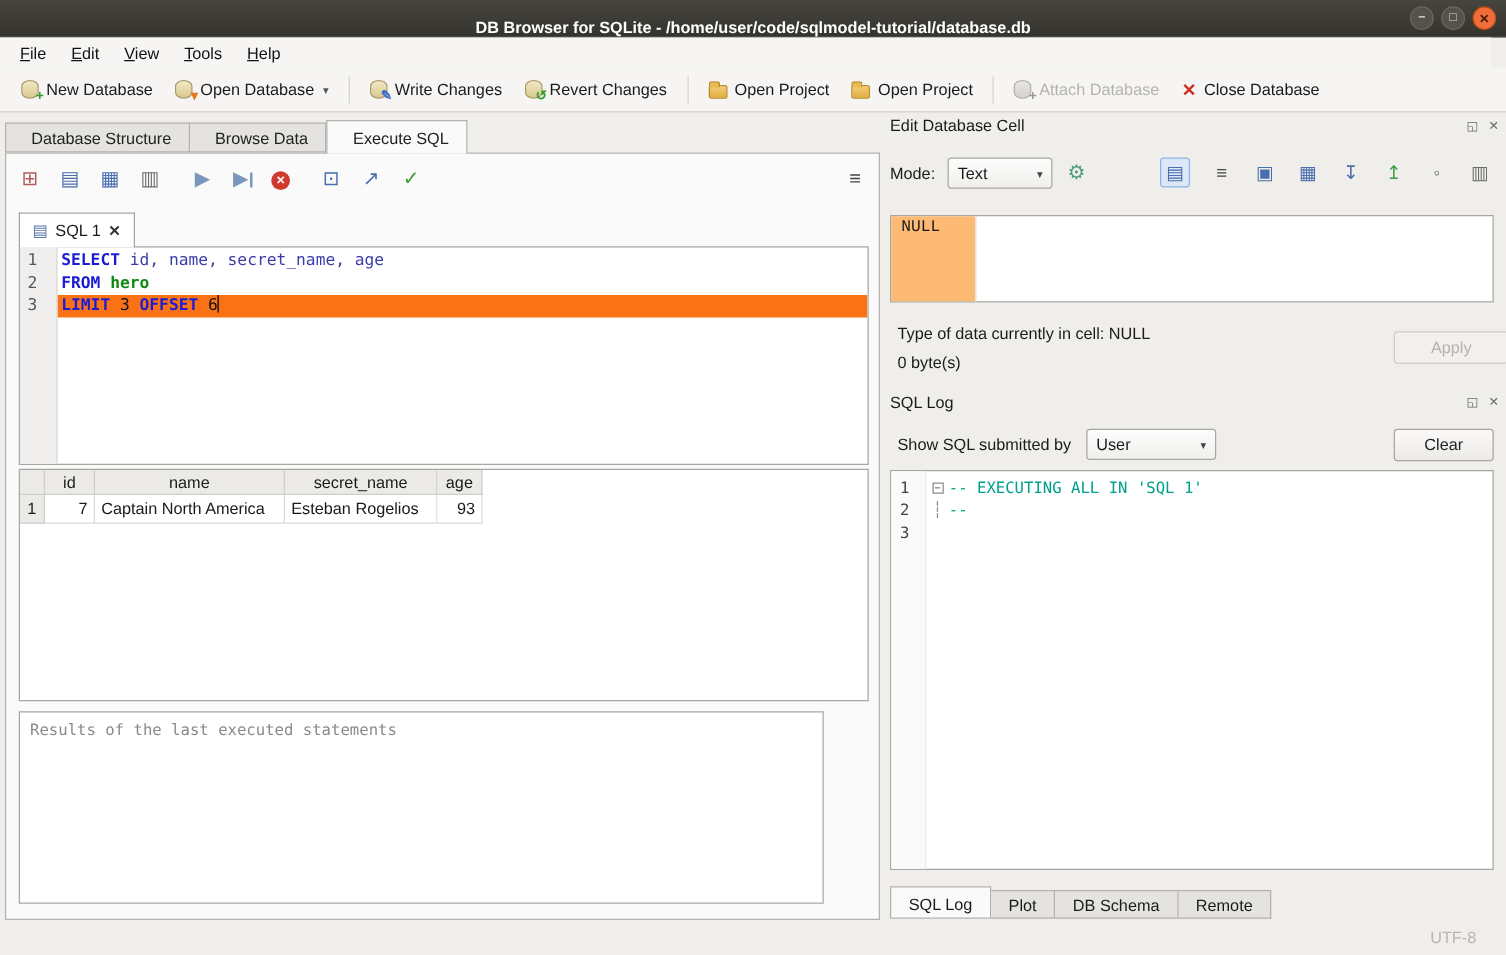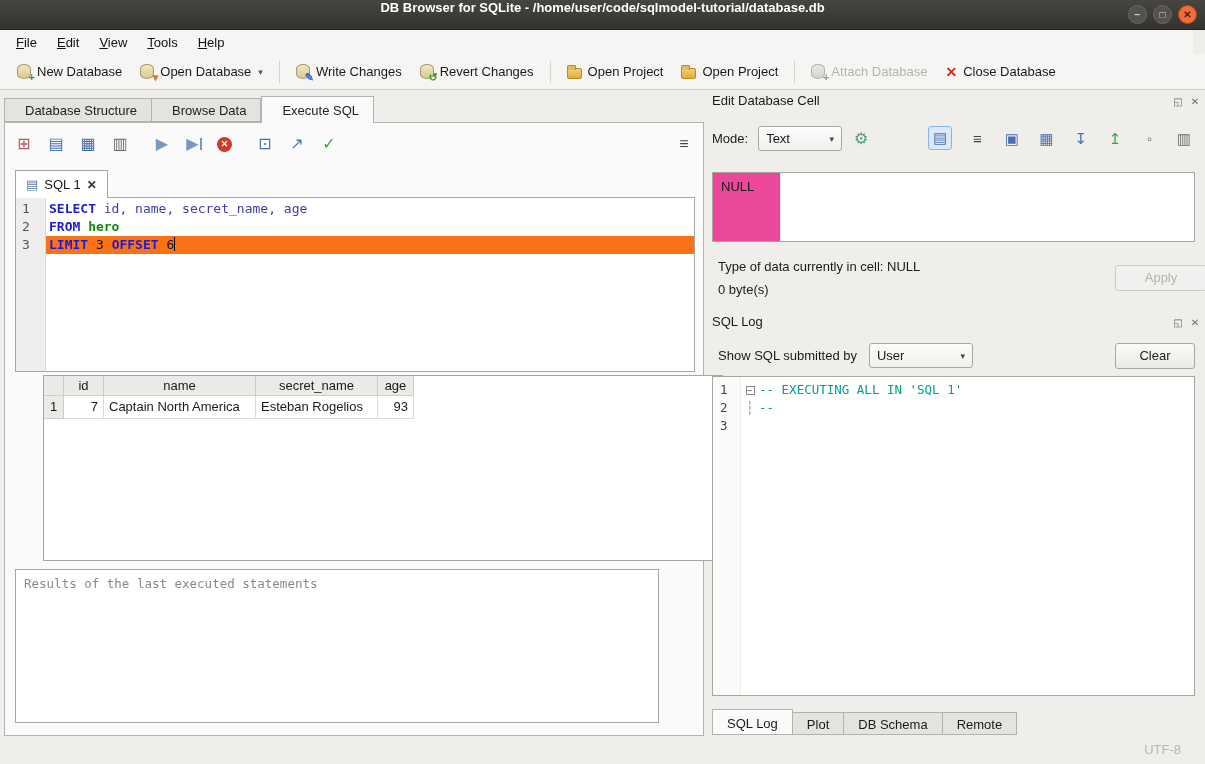--- a/index.html
+++ b/index.html
@@ -2,21 +2,21 @@
 <html><head>
 <meta charset="utf-8">
 <style>
   * { box-sizing: border-box; margin: 0; padding: 0; }
   body { font-family: "Liberation Sans", sans-serif; font-size: 13px; color: #1a1a1a; background:#555; }
   #app { position: relative; width: 1205px; height: 764px; background: #f0eeeb; overflow: hidden; }
 
   
   .titlebar { position:absolute; top:0; left:0; right:0; height:30px;
     background: linear-gradient(#47453f, #35332e); border-bottom:1px solid #23221f;
-    display:flex; align-items:flex-start; justify-content:center;
+    display:flex; align-items:flex-end; justify-content:center;
     color:#ffffff; font-weight:bold; font-size:13px; }
   .win-controls { position:absolute; right:8px; top:5px; display:flex; gap:6px; }
   .win-btn { width:19px; height:19px; border-radius:50%; background:#54524c; border:1px solid #6a6861;
     color:#d8d6d0; font-size:10px; display:flex; align-items:center; justify-content:center; cursor:default; }
   .win-btn.close { background:#ee6d3a; border-color:#b54d12; color:#4a1d00; font-weight:bold; }
 
   
   .menubar { position:absolute; top:30px; left:0; right:12px; height:24px; background:#f6f5f3;
     display:flex; align-items:center; padding-left:6px; }
   .menu-item { display:inline-block; padding:3px 10px; font-size:13px; color:#111; }
@@ -80,21 +80,21 @@
   .ed-line { height:18px; line-height:18px; padding-left:3px; white-space:pre; }
   .ed-line.current { background:#f97316; }
   .tok-kw { color:#1b1bd6; font-weight:bold; }
   .tok-id { color:#3c3cab; }
   .tok-tbl { color:#0e8a0e; font-weight:bold; }
   .tok-num { color:#101010; }
   .cursor { display:inline-block; width:1px; height:14px; background:#000; vertical-align:-2px; }
 
   
   .results { position:absolute; left:10px; top:252px; width:680px; height:186px; background:#fff;
-    border:1px solid #a8a6a2; font-size:13px; overflow:hidden;margin-left:28px; }
+    border:1px solid #a8a6a2; font-size:13px; overflow:hidden; }
   .res-row { display:flex; }
   .res-hcell, .res-corner, .res-rowhead { background:#ebeae7; border-right:1px solid #cfcecb;
     border-bottom:1px solid #cfcecb; text-align:center; height:20px; line-height:19px; }
   .res-cell { border-right:1px solid #dadad8; border-bottom:1px solid #dadad8; height:23px;
     line-height:22px; padding:0 5px; white-space:nowrap; overflow:hidden; background:#fff; }
   .res-corner { width:20px; } .res-rowhead { width:20px; height:23px; line-height:22px; }
   .cw0 { width:40px; } .cw1 { width:152px; } .cw2 { width:122px; } .cw3 { width:36px; }
 
   
   .msg-pane { position:absolute; left:10px; top:446px; width:644px; height:154px; background:#fff;
@@ -115,21 +115,21 @@
   .btn.disabled { background:#f1f0ee; border:1px solid #cdcbc7; color:#b4b2ae; }
 
   .mode-row { position:absolute; top:126px; left:712px; display:flex; align-items:center; gap:10px; }
   .cell-icons { position:absolute; top:126px; left:928px; right:12px; display:flex;
     align-items:center; justify-content:space-between; font-size:15px; }
   .icon-box-selected { width:24px; height:24px; border:1px solid #8ab4e8; background:#dce8f8;
     border-radius:3px; display:inline-flex; align-items:center; justify-content:center; }
 
   .cell-editor { position:absolute; left:712px; top:172px; width:483px; height:70px; background:#fff;
     border:1px solid #a8a6a2; display:flex; }
-  .cell-gutter { width:68px; border-right:1px solid #e4e4e2; padding:6px 0 0 8px; background:#ec4899; }
+  .cell-gutter { width:68px; border-right:1px solid #e4e4e2; padding:1px 0 0 8px; background:#fdba74;font-family:Liberation Mono, monospace; }
 
   .apply-btn { position:absolute; left:1115px; top:265px; width:92px; }
 
   .filter-row { }
   .log-editor { position:absolute; left:712px; top:376px; width:483px; height:320px; background:#fff;
     border:1px solid #a8a6a2; display:flex; font-family:"DejaVu Sans Mono", monospace; font-size:12.5px; }
   .log-gutter { width:28px; background:#fafafa; border-right:1px solid #ececea; padding-top:4px; }
   .log-num { height:18px; line-height:18px; padding-left:7px; color:#444; }
   .log-lines { flex:1; padding-top:4px; }
   .log-line { height:18px; line-height:18px; display:flex; align-items:center; }

